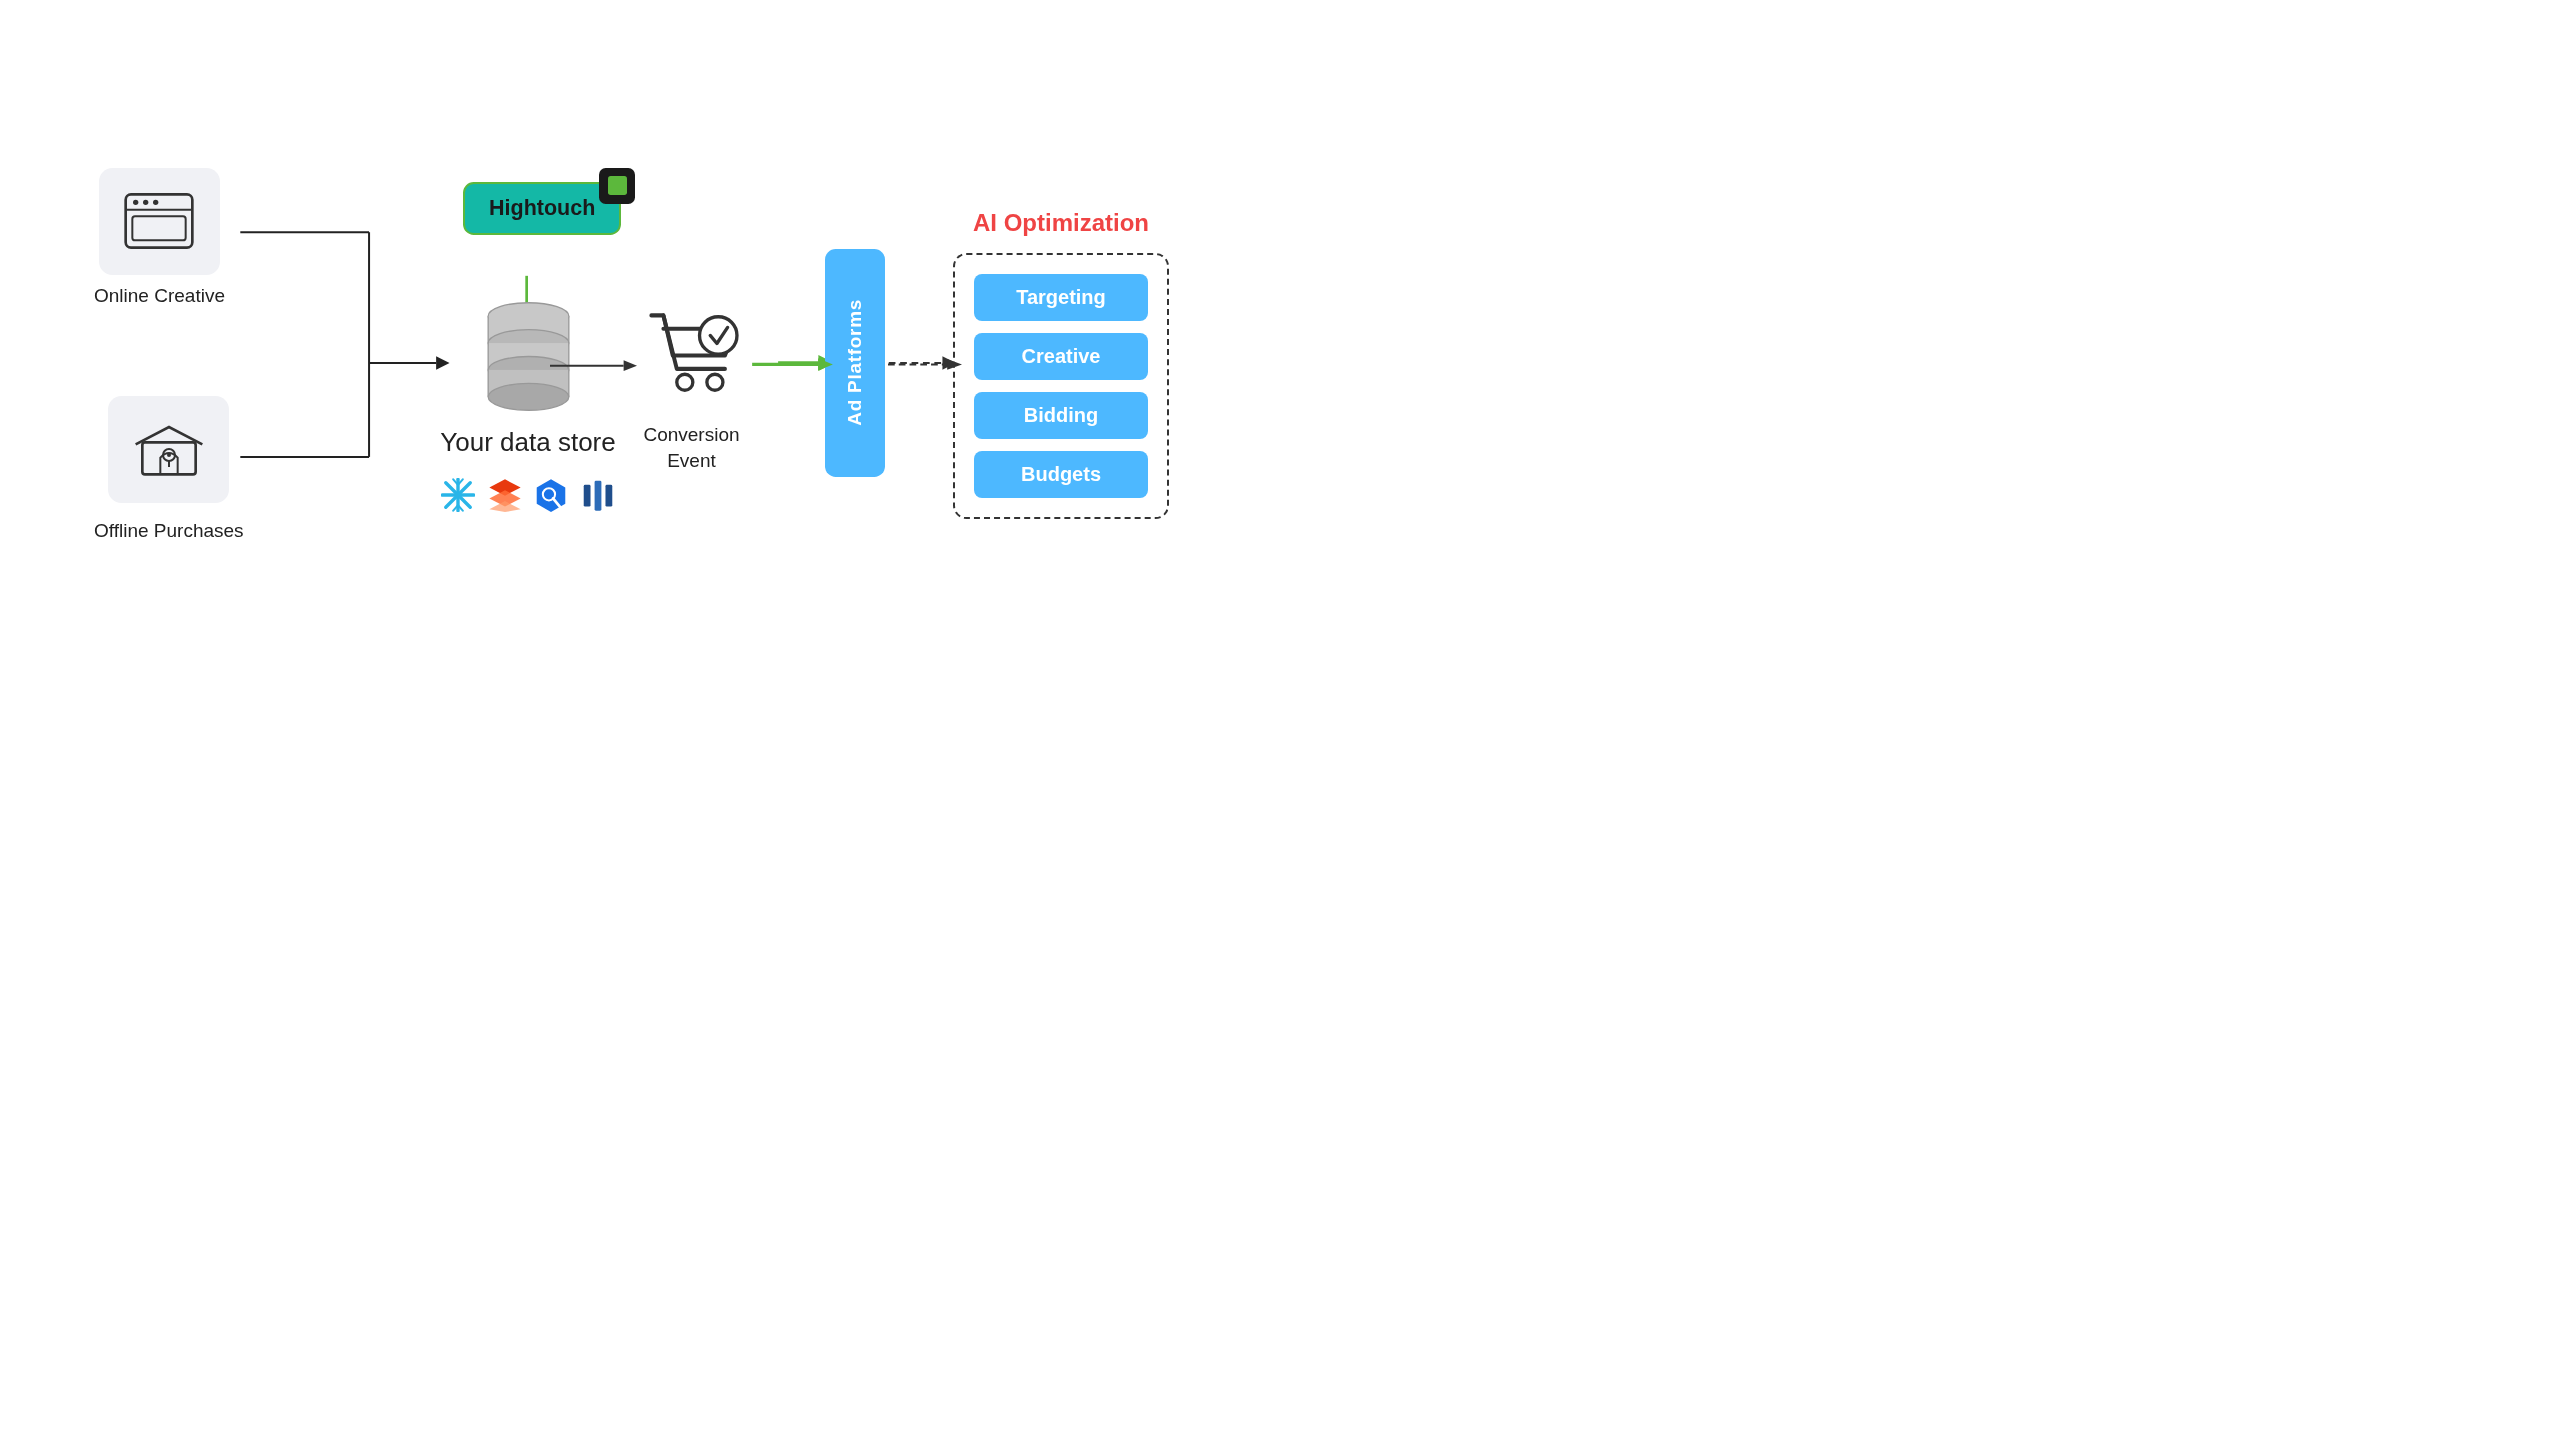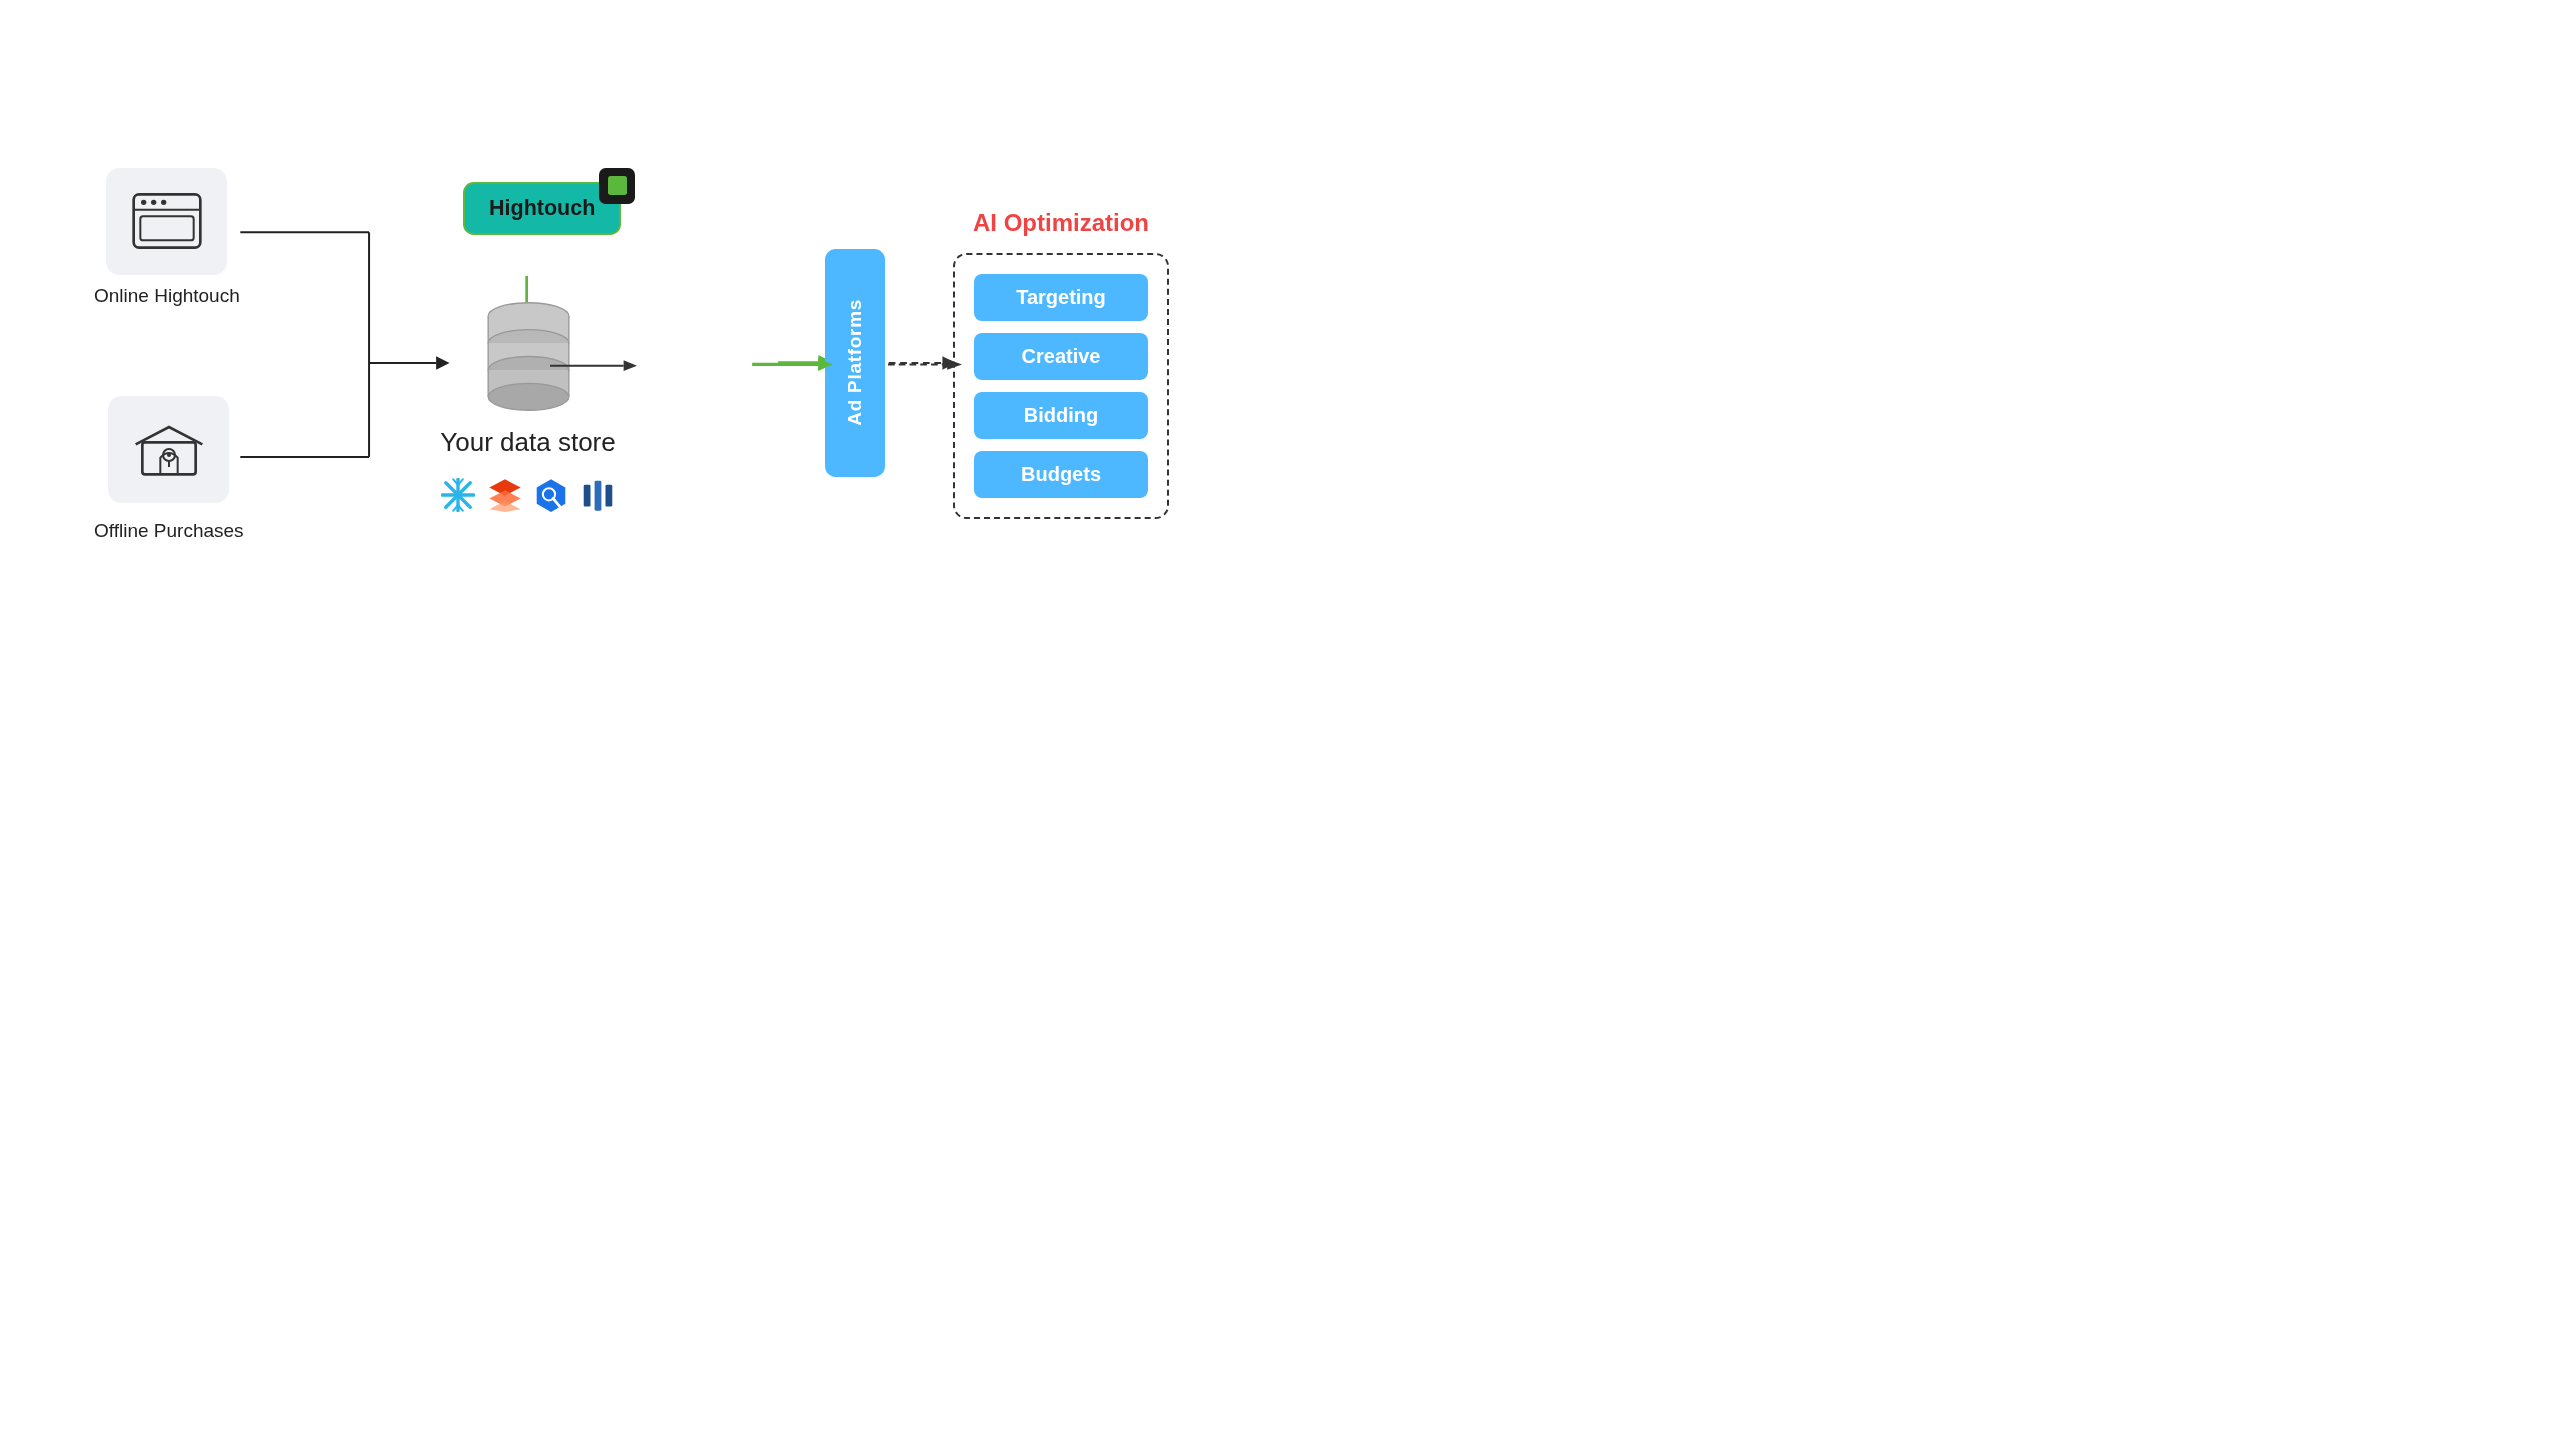--- a/index.html
+++ b/index.html
@@ -188,21 +188,21 @@
 
       <svg width="74" height="60" viewBox="0 0 110 90" xmlns="http://www.w3.org/2000/svg">
         <rect x="5" y="5" width="100" height="80" rx="8" ry="8" fill="none" stroke="#333" stroke-width="4"></rect>
         <line x1="5" y1="28" x2="105" y2="28" stroke="#333" stroke-width="3"></line>
         <circle cx="20" cy="17" r="4" fill="#333"></circle>
         <circle cx="35" cy="17" r="4" fill="#333"></circle>
         <circle cx="50" cy="17" r="4" fill="#333"></circle>
         <rect x="15" y="38" width="80" height="36" rx="4" fill="none" stroke="#333" stroke-width="3"></rect>
       </svg>
     </div>
-    <span class="source-label">Online Hightouch</span>
+    <span class="source-label">Online Creative</span>
   </div>
 
   <div style="position:absolute; top:268px; left:20px; display:flex; flex-direction:column; align-items:center; gap:17px;">
     <div class="source-icon-box">
 
       <svg width="74" height="60" viewBox="0 0 110 90" xmlns="http://www.w3.org/2000/svg">
 
         <rect x="15" y="35" width="80" height="48" rx="4" fill="none" stroke="#333" stroke-width="4"></rect>
 
         <polyline points="5,38 55,12 105,38" fill="none" stroke="#333" stroke-width="4"></polyline>
@@ -284,20 +284,35 @@
       <div class="tech-icon">
         <svg width="34" height="34" viewBox="0 0 50 50" xmlns="http://www.w3.org/2000/svg">
           <rect x="4" y="10" width="10" height="32" rx="2" fill="#1f4e8c"></rect>
           <rect x="20" y="4" width="10" height="44" rx="2" fill="#2d6cb8"></rect>
           <rect x="36" y="10" width="10" height="32" rx="2" fill="#1f4e8c"></rect>
         </svg>
       </div>
     </div>
   </div>
 
+  <div style="position:absolute; top:174px; left:564px; display:flex; flex-direction:column; align-items:center;">
+
+    <svg width="107" height="107" viewBox="0 0 160 160" xmlns="http://www.w3.org/2000/svg">
+
+      <path d="M20,20 L38,20 L58,100 L130,100" fill="none" stroke="#333" stroke-width="6" stroke-linecap="round" stroke-linejoin="round"></path>
+      <path d="M38,20 L52,80 L130,80 L145,40 L38,40" fill="none" stroke="#333" stroke-width="6" stroke-linecap="round" stroke-linejoin="round"></path>
+
+      <circle cx="70" cy="120" r="12" fill="none" stroke="#333" stroke-width="5"></circle>
+      <circle cx="115" cy="120" r="12" fill="none" stroke="#333" stroke-width="5"></circle>
+
+      <circle cx="120" cy="50" r="28" fill="white" stroke="#333" stroke-width="5"></circle>
+      <polyline points="108,50 118,62 134,38" fill="none" stroke="#333" stroke-width="5" stroke-linecap="round" stroke-linejoin="round"></polyline>
+    </svg>
+    <span class="conversion-label">Conversion<br>Event</span>
+  </div>
 
   <div style="position:absolute; top:231px; left:476px;">
     <svg width="87" height="13.4" viewBox="0 0 130 20">
       <line x1="0" y1="10" x2="110" y2="10" stroke="#333" stroke-width="3"></line>
       <polygon points="110,2 130,10 110,18" fill="#333"></polygon>
     </svg>
   </div>
 
   <div style="position:absolute; top:121px; left:751px; display:flex; align-items:center;">
     <div class="ad-platforms-box">

